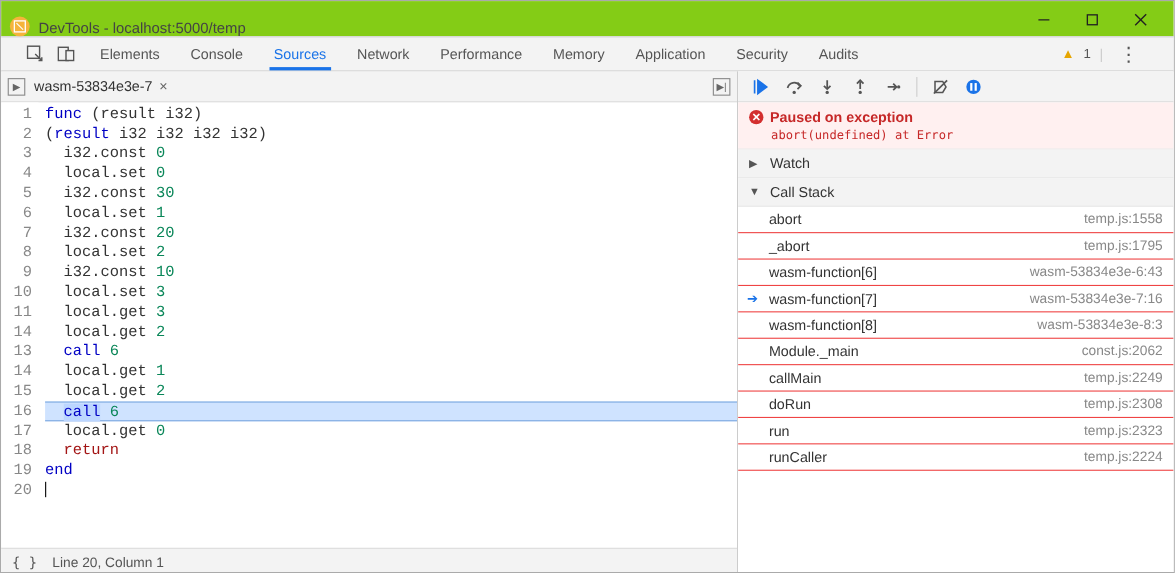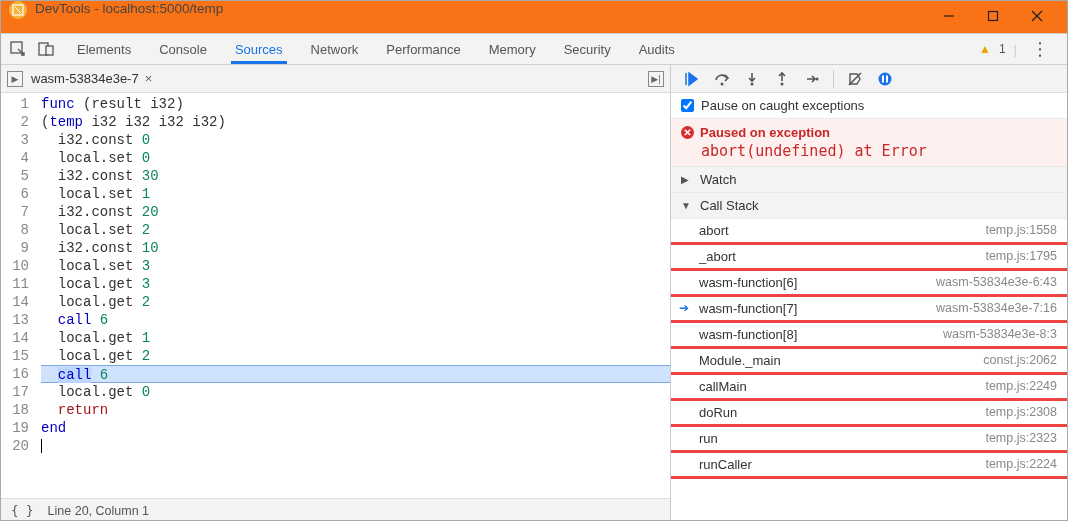--- a/index.html
+++ b/index.html
@@ -1,22 +1,22 @@
 <!DOCTYPE html>
 <html><head>
 <meta charset="utf-8">
 <style>
   * { box-sizing: border-box; margin: 0; padding: 0; }
   body { font-family: "Segoe UI", Arial, sans-serif; font-size: 13px; color: #333; background: #fff; width: 1068px; height: 521px; overflow: hidden; border: 1px solid #aaa; }
-  .titlebar { height: 32px; display: flex; align-items: flex-start; padding: 0 8px; background: #f97316; }
+  .titlebar { height: 32px; display: flex; align-items: flex-end; padding: 0 8px; background: #84cc16; }
   .titlebar .icon { width: 18px; height: 18px; border-radius: 50%; background: #f5b43c; margin-right: 8px; display:flex;align-items:center;justify-content:center; }
   .titlebar .title { flex: 1; font-size: 13.5px; color: #444; }
   .winbtns { display: flex; gap: 0; }
   .winbtn { width: 44px; height: 30px; display:flex;align-items:center;justify-content:center; font-size: 14px; }
-  .toolbar { height: 32px; border-top:1px solid #d0d0d0; border-bottom: 1px solid #d0d0d0; display: flex; align-items: stretch; padding: 0 6px; background:#f3f3f3; }
+  .toolbar { height: 32px; border-top:1px solid #d0d0d0; border-bottom: 1px solid #d0d0d0; display: flex; align-items: stretch; padding: 0 20px; background:#f3f3f3; }
   .tb-icons { display:flex; align-items:center; gap:6px; padding-right:6px;}
   .tb-icon { width:22px; height:22px; display:flex;align-items:center;justify-content:center; color:#555; border-radius:2px;}
   .tabs { display:flex; align-items:stretch; flex:1; }
   .tab { padding: 0 14px; display:flex;align-items:center; color:#555; cursor:default; position:relative; font-size:13px;}
   .tab.active { color:#1a73e8; }
   .tab.active::after { content:""; position:absolute; bottom:0; left:10px; right:10px; height:3px; background:#1a73e8; }
   .tb-right { display:flex; align-items:center; gap:8px; padding:0 6px;}
   .warn-tri { color:#e6a500; font-size:12px; }
   .kebab { font-size:18px; color:#555; padding:0 6px; }
   .main { display:flex; height: calc(521px - 32px - 32px); }
@@ -45,26 +45,26 @@
   .sep { width:1px; height:18px; background:#ccc; margin:0 2px;}
   .panelscroll { flex:1; overflow-y:auto; position:relative;}
   .panelscroll::-webkit-scrollbar{width:16px;}
   .panelscroll::-webkit-scrollbar-track{background:#f1f1f1;}
   .panelscroll::-webkit-scrollbar-thumb{background:#c1c1c1;}
   .row { padding:5px 10px; border-bottom:1px solid #e9e9e9; display:flex; align-items:center; gap:7px; font-size:13px;}
   .row.check { background:#fff;}
   .chk { width:13px;height:13px; }
   .exception { background:#fff0f0; flex-direction:column; align-items:flex-start; gap:2px; padding:6px 10px;}
   .ex-head { display:flex; align-items:center; gap:6px; color:#c62828; font-weight:600;}
-  .ex-sub { color:#c62828; font-family: Consolas, monospace; font-size:15px; padding-left:20px;}
+  .ex-sub { color:#c62828; font-family: Consolas, monospace; font-size:11px; padding-left:20px;}
   .err-circ{ width:13px;height:13px;border-radius:50%;background:#d32f2f;color:#fff;font-size:10px;display:flex;align-items:center;justify-content:center;font-weight:bold;}
   .sect { background:#f3f3f3; font-weight:400; }
   .tri { font-size:10px; color:#555; width:12px; display:inline-block;}
   .stack { }
-  .stackrow { display:flex; justify-content:space-between; padding:4px 10px 4px 28px; border-bottom:3px solid #ef4444; font-size:13px; position:relative;}
+  .stackrow { display:flex; justify-content:space-between; padding:4px 10px 4px 28px; border-bottom:1px solid #ef4444; font-size:13px; position:relative;}
   .stackrow .loc { color:#888; font-size:12.5px;}
   .stackrow .arrow { position:absolute; left:8px; color:#1a73e8; font-size:12px;}
   .caret { display:inline-block; width:0;border-right:1px solid #000; height:14px; vertical-align:middle;}
 </style>
 </head>
 <body>
 
 <div class="titlebar">
   <div class="icon">
     <svg width="12" height="12" viewBox="0 0 12 12">
@@ -108,20 +108,21 @@
         </svg>
       </div>
   </div>
   <div class="tabs" id="panel-tabs">
       <div class="tab">Elements</div>
       <div class="tab">Console</div>
       <div class="tab active">Sources</div>
       <div class="tab">Network</div>
       <div class="tab">Performance</div>
       <div class="tab">Memory</div>
+      <div class="tab">Application</div>
       <div class="tab">Security</div>
       <div class="tab">Audits</div>
     </div>
   <div class="tb-right">
     <span class="warn-tri">▲</span>
     <span style="color:#555;font-size:12px;">1</span>
     <span style="color:#ccc;">|</span>
     <span class="kebab">⋮</span>
   </div>
 </div>
@@ -157,21 +158,21 @@
           <div class="codeline">14</div>
           <div class="codeline">15</div>
           <div class="codeline">16</div>
           <div class="codeline">17</div>
           <div class="codeline">18</div>
           <div class="codeline">19</div>
           <div class="codeline">20</div>
         </div>
       <div class="codebody" id="codebody">
           <div class="codeline"><span class="kw">func</span> (result i32)</div>
-          <div class="codeline">(<span class="kw">temp</span> i32 i32 i32 i32)</div>
+          <div class="codeline">(<span class="kw">result</span> i32 i32 i32 i32)</div>
           <div class="codeline">  i32.const <span class="num">0</span></div>
           <div class="codeline">  local.set <span class="num">0</span></div>
           <div class="codeline">  i32.const <span class="num">30</span></div>
           <div class="codeline">  local.set <span class="num">1</span></div>
           <div class="codeline">  i32.const <span class="num">20</span></div>
           <div class="codeline">  local.set <span class="num">2</span></div>
           <div class="codeline">  i32.const <span class="num">10</span></div>
           <div class="codeline">  local.set <span class="num">3</span></div>
           <div class="codeline">  local.get <span class="num">3</span></div>
           <div class="codeline">  local.get <span class="num">2</span></div>
@@ -234,24 +235,20 @@
         </div>
       <div class="dbgbtn blue">
           <svg width="16" height="16">
             <circle cx="8" cy="8" r="6.5" fill="#1a73e8"></circle>
             <rect x="5" y="4.5" width="2" height="7" fill="#fff"></rect>
             <rect x="9" y="4.5" width="2" height="7" fill="#fff"></rect>
           </svg>
         </div>
     </div>
     <div class="panelscroll">
-      <div class="row check">
-        <input type="checkbox" class="chk" checked="" style="">
-        <span>Pause on caught exceptions</span>
-      </div>
       <div class="row exception">
         <div class="ex-head">
           <span class="err-circ">✕</span>
           <span>Paused on exception</span>
         </div>
         <div class="ex-sub">abort(undefined) at Error</div>
       </div>
       <div class="row sect">
         <span class="tri">▶</span>
         <span>Watch</span>

